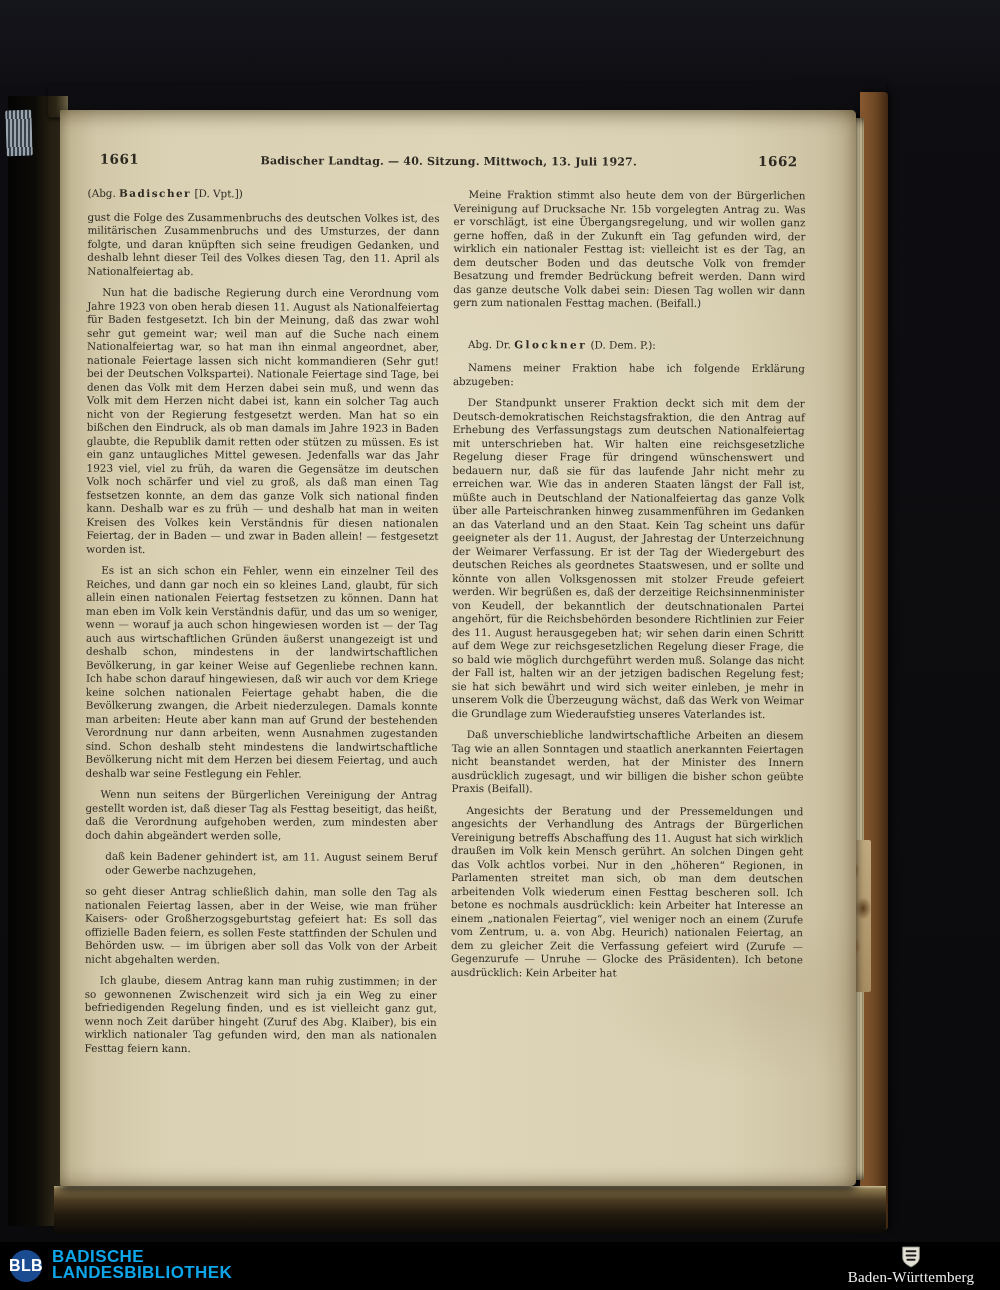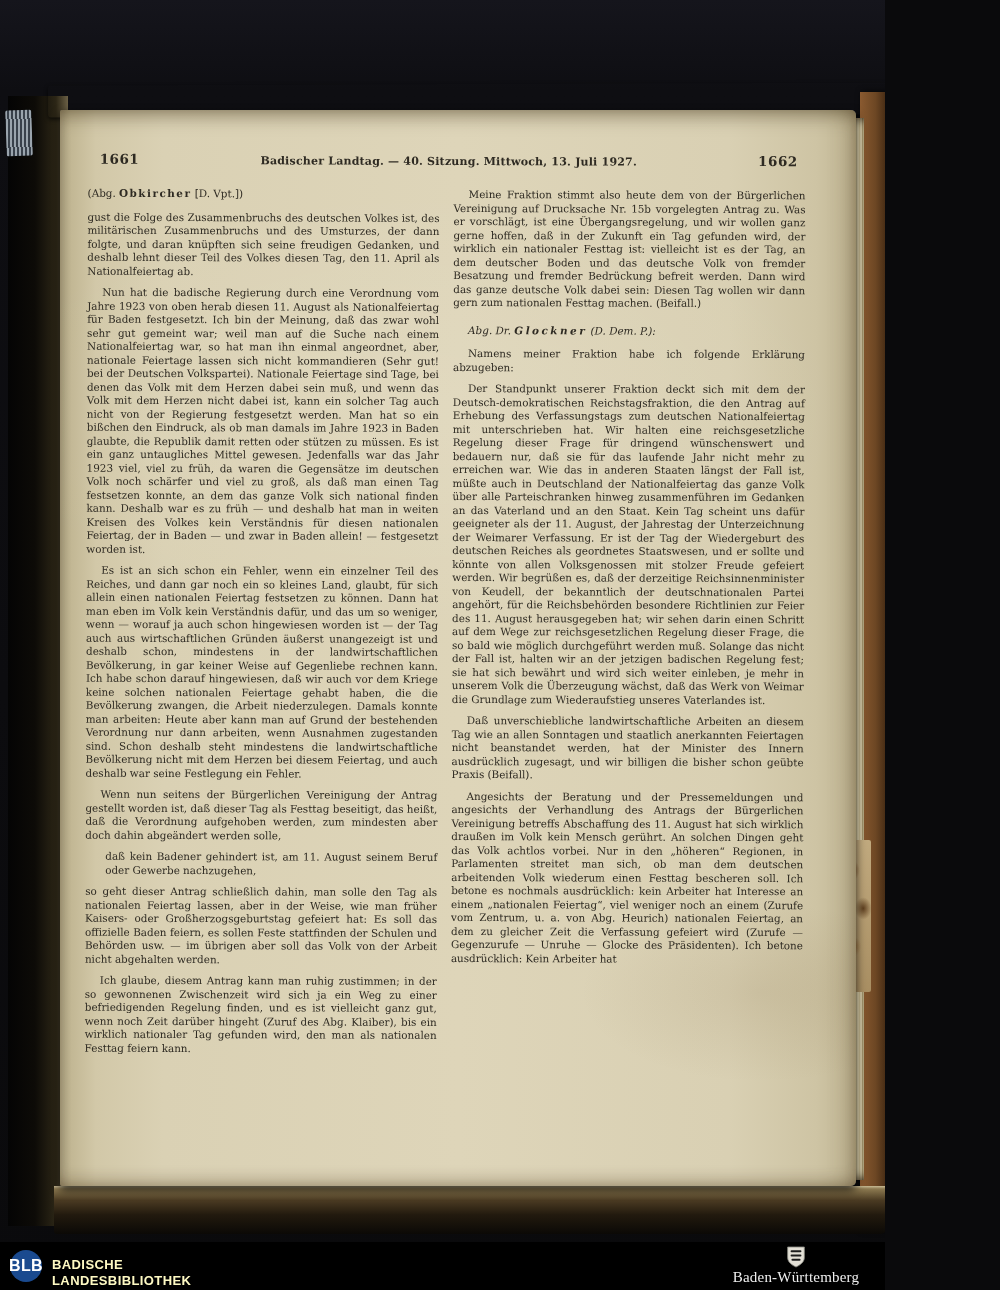--- a/index.html
+++ b/index.html
@@ -1,17 +1,17 @@
 <!DOCTYPE html>
 <html><head>
 <meta charset="utf-8">
 <style>
   html, body { margin: 0; padding: 0; background: #0a0a0c; }
   .stage {
-    position: relative; width: 885px; height: 1290px; overflow: hidden;
+    position: relative; width: 1000px; height: 1290px; overflow: hidden;
     background: linear-gradient(180deg, #15151c 0%, #0e0e12 7%, #0a0a0c 100%);
     font-family: "DejaVu Serif", serif;
   }
   
   .cover-top {
     position: absolute; left: 48px; top: 84px; width: 838px; height: 32px;
     border-radius: 3px; transform: rotate(-0.2deg);
     background:
       radial-gradient(ellipse 60px 10px at 12% 35%, #b austin 0%, transparent 60%),
       radial-gradient(ellipse 70px 12px at 30% 65%, #6d4a26 0%, transparent 65%),
@@ -80,35 +80,35 @@
   }
   .pn { font-size: 13.5px; font-weight: 700; letter-spacing: 0.5px; }
   .rh { font-size: 11px; font-weight: 700; letter-spacing: 0.2px; }
   .columns { display: flex; gap: 14px; }
   .col { flex: 1 1 0; font-size: 10.4px; line-height: 13.5px; text-align: justify; }
   .col p { margin: 0 0 8px; text-indent: 15px; }
   .col p.no-indent { text-indent: 0; }
   .col p.quote { margin: 1px 0 8px 20px; text-indent: 0; }
   .speaker-ref { text-indent: 0 !important; margin-bottom: 10px !important; }
   .sp-name { font-weight: 700; letter-spacing: 1.5px; }
-  .speaker-heading { margin: 14px 0 10px !important; text-indent: 15px; font-style: italic; }
+  .speaker-heading { margin: 28px 0 10px !important; text-indent: 15px; }
   .speaker-heading .sp-name { letter-spacing: 2.5px; }
   
   .footer {
     position: absolute; left: 0; right: 0; bottom: 0; height: 48px; background: #000;
     font-family: "Liberation Sans", sans-serif;
   }
   .blb-badge {
     position: absolute; left: 10px; top: 8px; width: 32px; height: 32px; border-radius: 50%;
     background: #1a4a8f; color: #fff; display: flex; align-items: center; justify-content: center;
     font-size: 16px; font-weight: 700; letter-spacing: 0.3px;
   }
   .lib-name {
-    position: absolute; left: 52px; top: 15px; color: #fef9c3; font-weight: 700;
-    font-size: 13px; line-height: 16px; letter-spacing: 0.4px;
+    position: absolute; left: 52px; top: 7px; color: #0ea5e9; font-weight: 700;
+    font-size: 17px; line-height: 16px; letter-spacing: 0.4px;
   }
   .bw { position: absolute; right: 14px; bottom: 4px; width: 150px; text-align: center; }
   .bw svg { display: block; margin: 0 auto 1px; }
   .bw-text {
     color: #efefef; font-family: Liberation Serif, serif; font-size: 15px; letter-spacing: 0.2px;
   }
 </style>
 </head>
 <body>
 
@@ -127,21 +127,21 @@
 
       <div class="page-head">
         <span class="pn">1661</span>
         <span class="rh">Badischer Landtag. — 40. Sitzung. Mittwoch, 13. Juli 1927.</span>
         <span class="pn">1662</span>
       </div>
 
       <div class="columns">
 
         <div class="col">
-          <p class="speaker-ref"><span>(Abg. </span><span class="sp-name">Obkircher</span><span> [D. Vpt.])</span></p>
+          <p class="speaker-ref"><span>(Abg. </span><span class="sp-name">Badischer</span><span> [D. Vpt.])</span></p>
           <p class="no-indent">gust die Folge des Zusammenbruchs des deutschen Volkes ist, des militärischen Zusammenbruchs und des Umsturzes, der dann folgte, und daran knüpften sich seine freudigen Gedanken, und deshalb lehnt dieser Teil des Volkes diesen Tag, den 11. April als Nationalfeiertag ab.</p>
           <p>Nun hat die badische Regierung durch eine Verordnung vom Jahre 1923 von oben herab diesen 11. August als Nationalfeiertag für Baden festgesetzt. Ich bin der Meinung, daß das zwar wohl sehr gut gemeint war; weil man auf die Suche nach einem Nationalfeiertag war, so hat man ihn einmal angeordnet, aber, nationale Feiertage lassen sich nicht kommandieren (Sehr gut! bei der Deutschen Volkspartei). Nationale Feiertage sind Tage, bei denen das Volk mit dem Herzen dabei sein muß, und wenn das Volk mit dem Herzen nicht dabei ist, kann ein solcher Tag auch nicht von der Regierung festgesetzt werden. Man hat so ein bißchen den Eindruck, als ob man damals im Jahre 1923 in Baden glaubte, die Republik damit retten oder stützen zu müssen. Es ist ein ganz untaugliches Mittel gewesen. Jedenfalls war das Jahr 1923 viel, viel zu früh, da waren die Gegensätze im deutschen Volk noch schärfer und viel zu groß, als daß man einen Tag festsetzen konnte, an dem das ganze Volk sich national finden kann. Deshalb war es zu früh — und deshalb hat man in weiten Kreisen des Volkes kein Verständnis für diesen nationalen Feiertag, der in Baden — und zwar in Baden allein! — festgesetzt worden ist.</p>
           <p>Es ist an sich schon ein Fehler, wenn ein einzelner Teil des Reiches, und dann gar noch ein so kleines Land, glaubt, für sich allein einen nationalen Feiertag festsetzen zu können. Dann hat man eben im Volk kein Verständnis dafür, und das um so weniger, wenn — worauf ja auch schon hingewiesen worden ist — der Tag auch aus wirtschaftlichen Gründen äußerst unangezeigt ist und deshalb schon, mindestens in der landwirtschaftlichen Bevölkerung, in gar keiner Weise auf Gegenliebe rechnen kann. Ich habe schon darauf hingewiesen, daß wir auch vor dem Kriege keine solchen nationalen Feiertage gehabt haben, die die Bevölkerung zwangen, die Arbeit niederzulegen. Damals konnte man arbeiten: Heute aber kann man auf Grund der bestehenden Verordnung nur dann arbeiten, wenn Ausnahmen zugestanden sind. Schon deshalb steht mindestens die landwirtschaftliche Bevölkerung nicht mit dem Herzen bei diesem Feiertag, und auch deshalb war seine Festlegung ein Fehler.</p>
           <p>Wenn nun seitens der Bürgerlichen Vereinigung der Antrag gestellt worden ist, daß dieser Tag als Festtag beseitigt, das heißt, daß die Verordnung aufgehoben werden, zum mindesten aber doch dahin abgeändert werden solle,</p>
           <p class="quote">daß kein Badener gehindert ist, am 11. August seinem Beruf oder Gewerbe nachzugehen,</p>
           <p class="no-indent">so geht dieser Antrag schließlich dahin, man solle den Tag als nationalen Feiertag lassen, aber in der Weise, wie man früher Kaisers- oder Großherzogsgeburtstag gefeiert hat: Es soll das offizielle Baden feiern, es sollen Feste stattfinden der Schulen und Behörden usw. — im übrigen aber soll das Volk von der Arbeit nicht abgehalten werden.</p>
           <p>Ich glaube, diesem Antrag kann man ruhig zustimmen; in der so gewonnenen Zwischenzeit wird sich ja ein Weg zu einer befriedigenden Regelung finden, und es ist vielleicht ganz gut, wenn noch Zeit darüber hingeht (Zuruf des Abg. Klaiber), bis ein wirklich nationaler Tag gefunden wird, den man als nationalen Festtag feiern kann.</p>
         </div>
 
         <div class="col">

